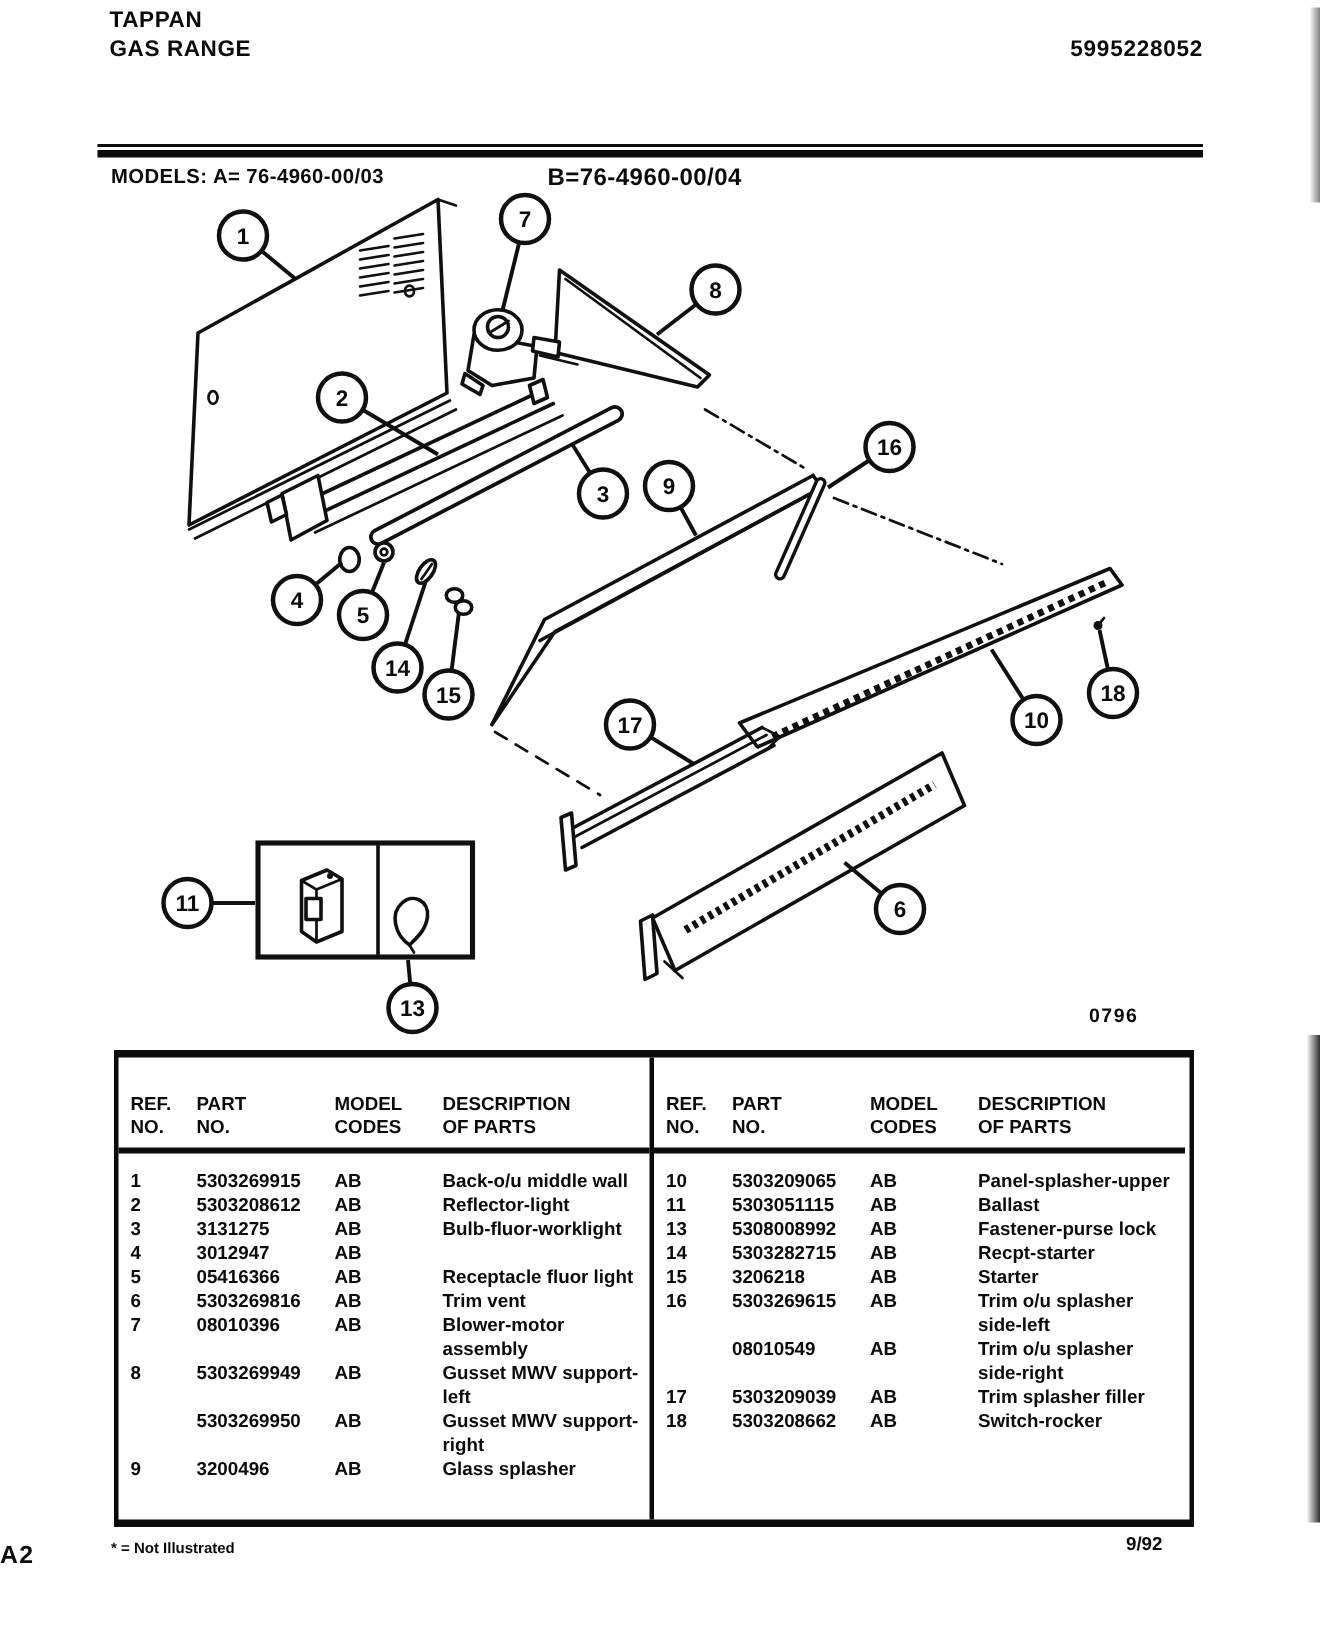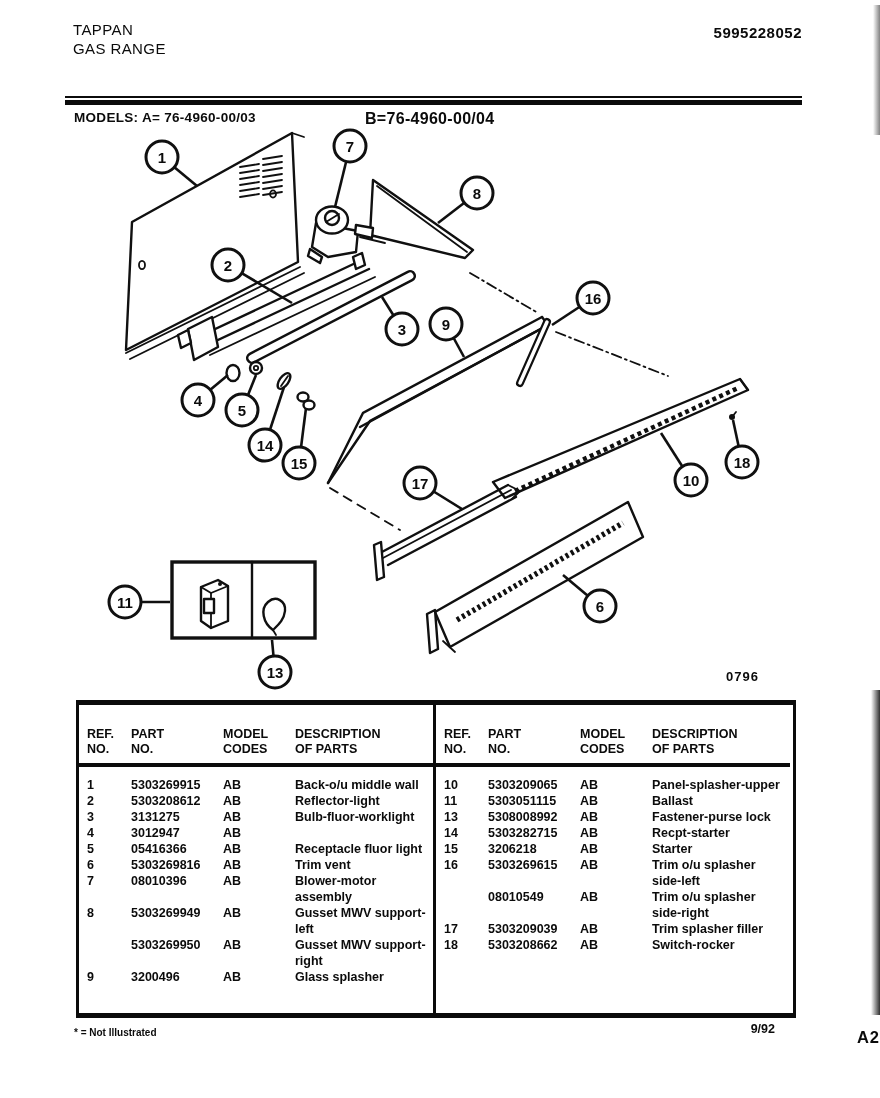--- a/index.html
+++ b/index.html
@@ -3,48 +3,48 @@
 <meta charset="utf-8">
 <style>
   html,body{margin:0;padding:0;background:#e8e8e8;}
   #page{
     position:relative;width:880px;height:1098px;background:#ffffff;
     font-family:"Liberation Sans",sans-serif;color:#0b0b0b;overflow:hidden;
     margin:0 auto;
   }
   .abs{position:absolute;}
   
-  #brand{left:73px;top:20px;font-size:15px;line-height:19px;font-weight:400;letter-spacing:.4px;}
+  #brand{left:73px;top:4px;font-size:15px;line-height:19px;font-weight:700;letter-spacing:.4px;}
   #title{left:0;top:27px;width:880px;text-align:center;font-size:15px;font-weight:700;letter-spacing:.6px;}
   #catnum{right:78px;top:24px;font-size:15px;font-weight:700;letter-spacing:.5px;}
   #rule-thin{left:65px;top:96px;width:737px;height:2px;background:#0b0b0b;}
   #rule-thick{left:65px;top:100px;width:737px;height:5px;background:#0b0b0b;}
   #models{left:74px;top:110px;font-size:13.5px;font-weight:700;letter-spacing:.3px;}
   #model-b{left:365px;top:110px;font-size:16px;font-weight:700;letter-spacing:.3px;}
   
   #diagram{left:60px;top:125px;width:770px;height:570px;}
   svg .part{fill:#ffffff;stroke:#101010;stroke-width:2.4;stroke-linejoin:round;}
   svg .ln{stroke:#101010;stroke-width:2.4;fill:none;stroke-linecap:round;}
   svg .thin{stroke-width:1.8;}
   svg .callout-circle{fill:#ffffff;stroke:#101010;stroke-width:3;}
   svg .callout-num{font:700 15px "Liberation Sans",sans-serif;fill:#0b0b0b;}
   svg .leader{stroke:#101010;stroke-width:2.6;fill:none;}
   svg .code{font:700 13px "Liberation Sans",sans-serif;fill:#0b0b0b;letter-spacing:1px;}
   
   #parts{left:76px;top:700px;width:714px;height:308px;border:3px solid #0b0b0b;border-top-width:5px;border-bottom-width:5px;display:flex;}
   .half{width:354px;position:relative;}
   #half-left{border-right:3px solid #0b0b0b;}
-  .thead{display:grid;grid-template-columns:44px 92px 72px auto;padding:10px 0 6px 8px;font-size:12.5px;line-height:15px;font-weight:700;margin-top:12px;}
+  .thead{display:grid;grid-template-columns:44px 92px 72px auto;padding:24px 0 6px 8px;font-size:12.5px;line-height:15px;font-weight:700;}
   .hsep{height:4px;background:#0b0b0b;margin:0;}
   .tbody{padding:10px 0 0 8px;font-size:12.5px;line-height:16px;font-weight:700;}
   .prow{display:grid;grid-template-columns:44px 92px 72px auto;}
   .c-desc div{white-space:nowrap;}
   
   #footnote{left:74px;top:1027px;font-size:10px;font-weight:700;}
-  #pageno{left:0;top:1028px;width:880px;text-align:right;font-size:16.5px;font-weight:700;letter-spacing:1px;}
+  #pageno{left:0;top:1028px;width:880px;text-align:left;font-size:16.5px;font-weight:700;letter-spacing:1px;}
   #datecode{right:105px;top:1022px;font-size:12.5px;font-weight:700;}
   
   .smudge{background:linear-gradient(to left,rgba(10,10,10,.85),rgba(10,10,10,0));}
 </style>
 </head>
 <body>
 
 <div id="page">
 
   <div class="abs" id="brand">

